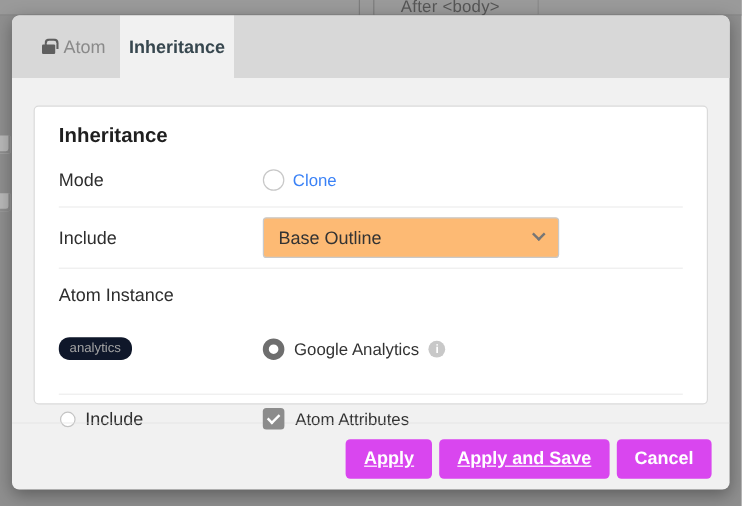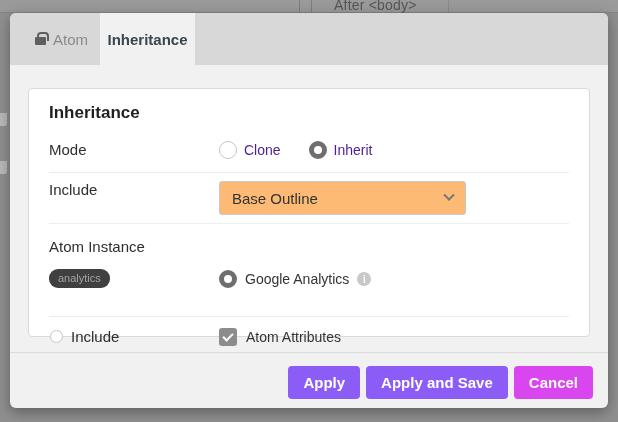--- a/index.html
+++ b/index.html
@@ -37,43 +37,43 @@
           display:inline-block; margin-top:4px; }
   .lock::before { content:""; position:absolute; top:-5px; left:1.5px; width:8px; height:7px;
                   border:2px solid #5f5f5f; border-bottom:none; border-radius:4px 4px 0 0; }
 
   .modal-body { flex:1; padding:23px 18px 0 18px; }
 
   .panel { background:#ffffff; border:1px solid #dadada; border-radius:4px;
            height:249px; padding:12px 20px 0 20px; }
   .panel-title { font-size:17px; font-weight:700; color:#1f1f1f; padding:2px 0 6px 0; }
 
-  .row { display:flex; align-items:flex-start; border-bottom:1px solid #ededed; }
+  .row { display:flex; align-items:center; border-bottom:1px solid #ededed; }
   .row-label { width:170px; font-size:15px; color:#2e2e2e; flex:none; }
   .row-mode { padding:12px 0 13px 0; }
   .row-outline { padding:8px 0; }
   .row-instance { padding:14px 0 28px 0; align-items:flex-end; }
   .row-include { padding:11px 0 0 0; border-bottom:none; }
 
   .radio-group { display:flex; align-items:center; gap:28px; }
-  .radio-opt { display:flex; align-items:center; gap:7px; font-size:14px; color:#4c1d95; }
+  .radio-opt { display:flex; align-items:center; gap:7px; font-size:14px; color:#3b82f6; }
   .radio { width:18px; height:18px; border-radius:50%; background:#fff; flex:none; }
   .radio-unsel { border:1px solid #c8c8c8; }
   .radio-sel { border:5px solid #6e6e6e; }
   .radio-small { width:13px; height:13px; border:1px solid #c4c4c4; border-radius:50%;
                  background:#fff; flex:none; margin:0 8px 0 1px; }
 
   .select { width:247px; height:34px; background:#fdba74; border:1px solid #c9c9c9;
             border-radius:3px; display:flex; align-items:center; justify-content:space-between;
             padding:0 12px 0 12px; font-size:15px; color:#333; cursor:pointer; }
   .chevron { width:8px; height:8px; border-right:2px solid #767676; border-bottom:2px solid #767676;
              transform:rotate(45deg) translate(-2px,-2px); }
 
   .instance-labelcol { width:170px; flex:none; }
-  .badge { display:inline-block; margin-top:14px; background:#404040; color:#a3a3a3;
+  .badge { display:inline-block; margin-top:26px; background:#0f172a; color:#a3a3a3;
            font-size:11px; border-radius:9px; padding:3px 9px 4px 9px; }
   .instance-opt { display:flex; align-items:center; gap:8px; font-size:14px; color:#333;
                   margin-top:1px; }
   .info-icon { width:14px; height:14px; border-radius:50%; background:#c8c8c8; color:#fff;
                font-size:10px; font-weight:700; display:inline-flex; align-items:center;
                justify-content:center; font-style:normal; }
 
   .include-label { display:flex; align-items:center; width:170px; flex:none;
                    font-size:15px; color:#2e2e2e; }
   .checkbox-opt { display:flex; align-items:center; gap:9px; font-size:14px; color:#333; }
@@ -82,21 +82,21 @@
   .checkbox::after { content:""; position:absolute; left:6px; top:2.5px; width:4px; height:8px;
                      border-right:2px solid #fff; border-bottom:2px solid #fff;
                      transform:rotate(45deg); }
 
   .modal-footer { flex:none; height:56px; border-top:1px solid #dcdcdc;
                   display:flex; align-items:center; justify-content:flex-end;
                   gap:6px; padding:4px 15px 0 0; border-radius:0 0 6px 6px; }
   .btn { border:none; border-radius:4px; height:33px; padding:0 15px; font-size:15px;
          font-weight:700; color:#fff; cursor:pointer;
          font-family:"Liberation Sans","DejaVu Sans",sans-serif; }
-  .btn-primary { background:#8b5cf6; }
+  .btn-primary { background:#d946ef;text-decoration:underline; }
   .btn-secondary { background:#d946ef; }
 </style>
 </head>
 <body>
 
 <div class="bg-topstrip"></div>
 <div class="bg-vline1"></div>
 <div class="bg-vline2"></div>
 <div class="bg-vline3"></div>
 <div class="bg-afterbody">After &lt;body&gt;</div>
@@ -119,24 +119,20 @@
     <div class="panel">
 
       <div class="panel-title">Inheritance</div>
 
       <div class="row row-mode">
         <div class="row-label">Mode</div>
         <div class="radio-group">
           <label class="radio-opt">
             <span class="radio radio-unsel"></span>
             <span>Clone</span>
-          </label>
-          <label class="radio-opt">
-            <span class="radio radio-sel"></span>
-            <span>Inherit</span>
           </label>
         </div>
       </div>
 
       <div class="row row-outline">
         <div class="row-label">Include</div>
         <div class="select">
           <span>Base Outline</span>
           <span class="chevron"></span>
         </div>

